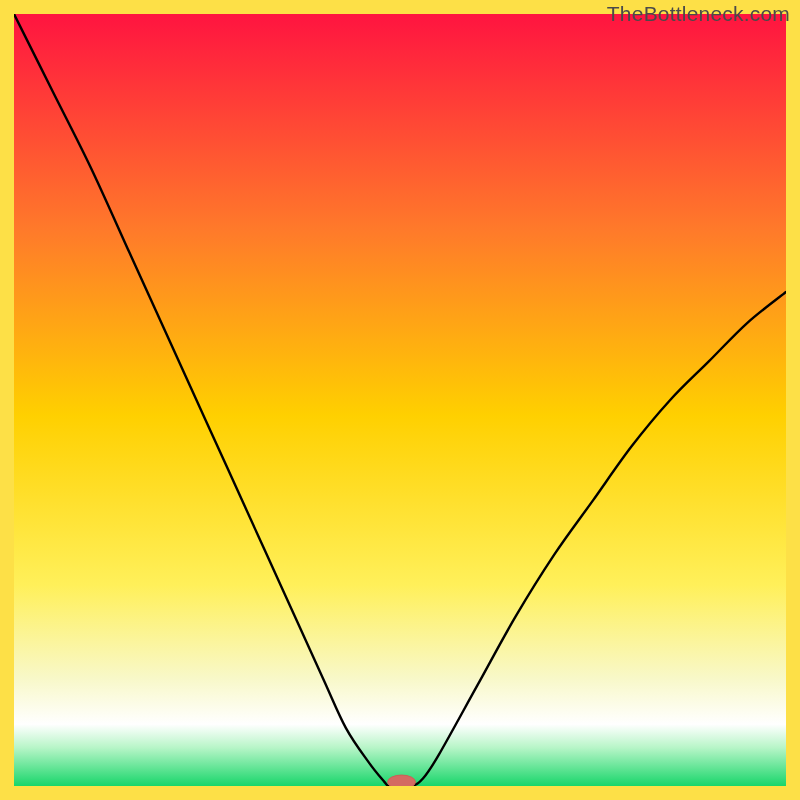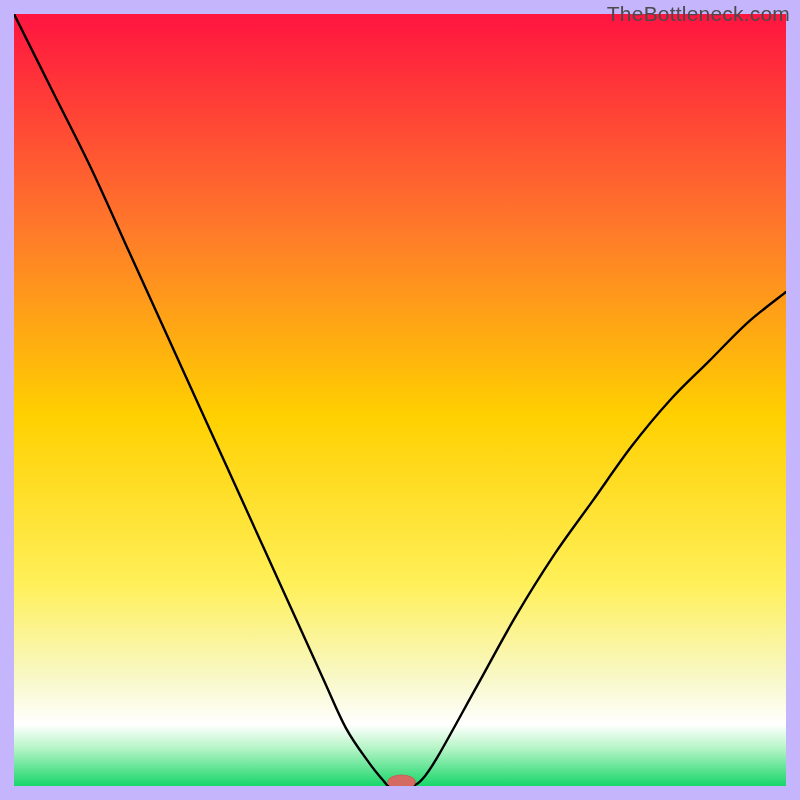--- a/index.html
+++ b/index.html
@@ -8,21 +8,21 @@
     width: 800px;
     height: 800px;
     background: #000;
     overflow: hidden;
     font-family: Arial, Helvetica, sans-serif;
   }
   .stage {
     position: relative;
     width: 800px;
     height: 800px;
-    background: #c4b5fd;
+    background: #fde047;
   }
   .plot {
     position: absolute;
     left: 14px;
     top: 14px;
     width: 772px;
     height: 772px;
     overflow: hidden;
   }
   .plot svg {

